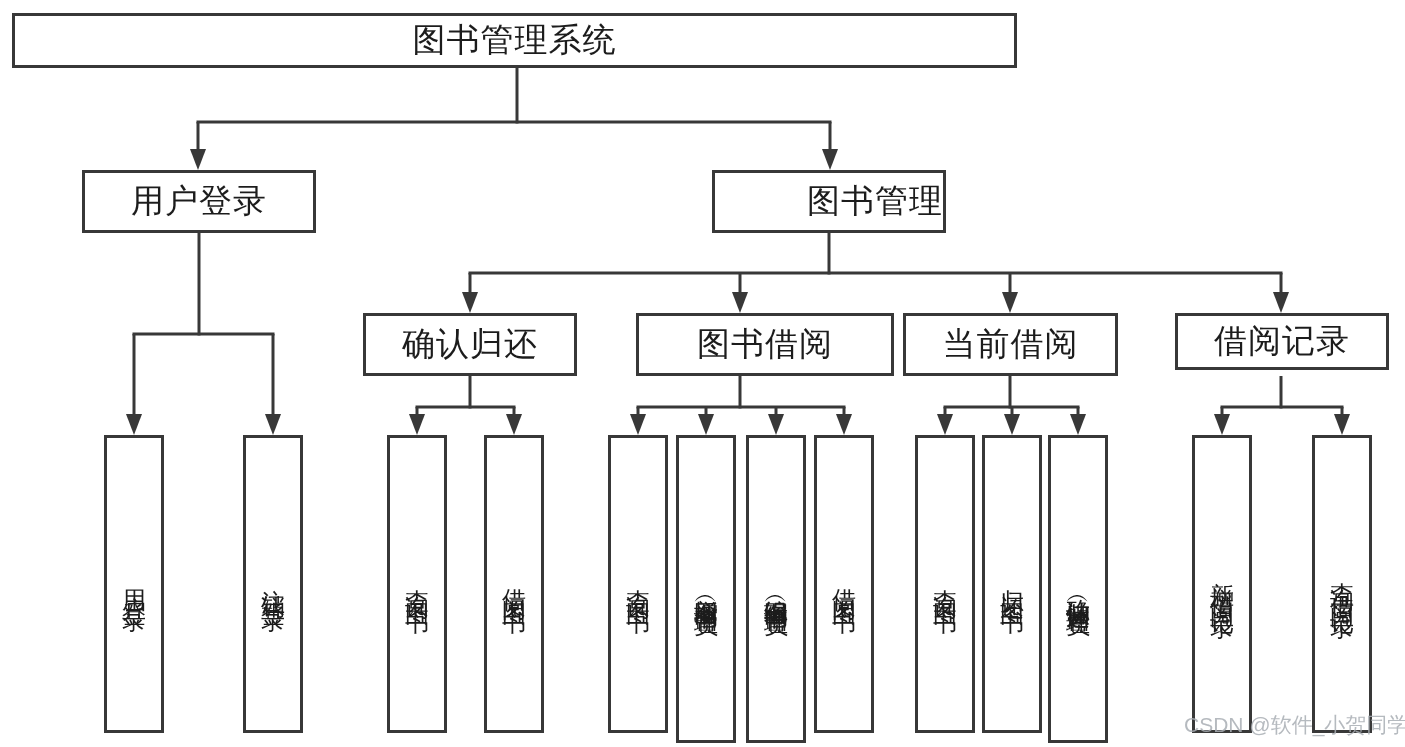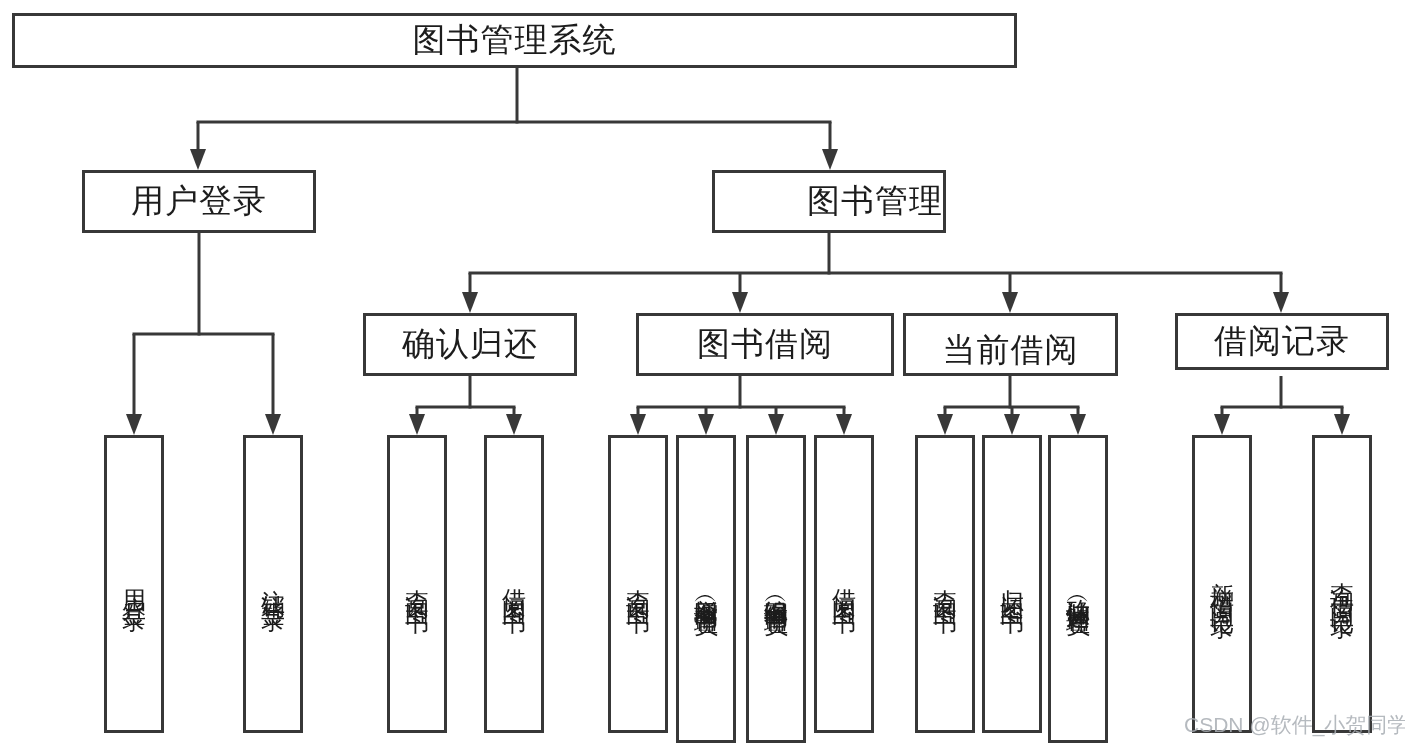--- a/index.html
+++ b/index.html
@@ -141,21 +141,21 @@
   <div class="node" style="left:712px; top:170px; width:234px; height:63px;justify-content:flex-end;">
     <span class="h-label">图书管理</span>
   </div>
 
   <div class="node" style="left:363px; top:313px; width:214px; height:63px;">
     <span class="h-label">确认归还</span>
   </div>
   <div class="node" style="left:636px; top:313px; width:258px; height:63px;">
     <span class="h-label">图书借阅</span>
   </div>
-  <div class="node" style="left:903px; top:313px; width:215px; height:63px;align-items:flex-end;">
+  <div class="node" style="left:903px; top:313px; width:215px; height:63px;">
     <span class="h-label">当前借阅</span>
   </div>
   <div class="node" style="left:1175px; top:313px; width:214px; height:57px;">
     <span class="h-label">借阅记录</span>
   </div>
 
   <div class="node leaf" style="left:104px; top:435px; width:60px; height:298px;">
     <span>用户登录</span>
   </div>
   <div class="node leaf" style="left:243px; top:435px; width:60px; height:298px;">

